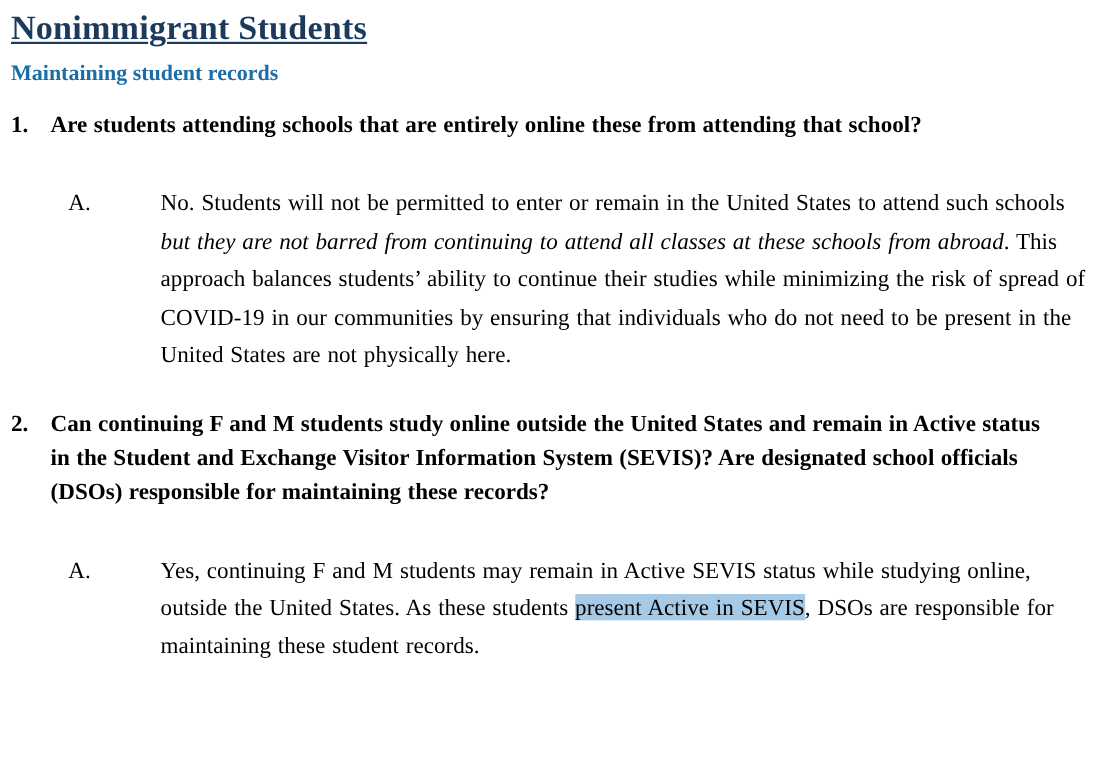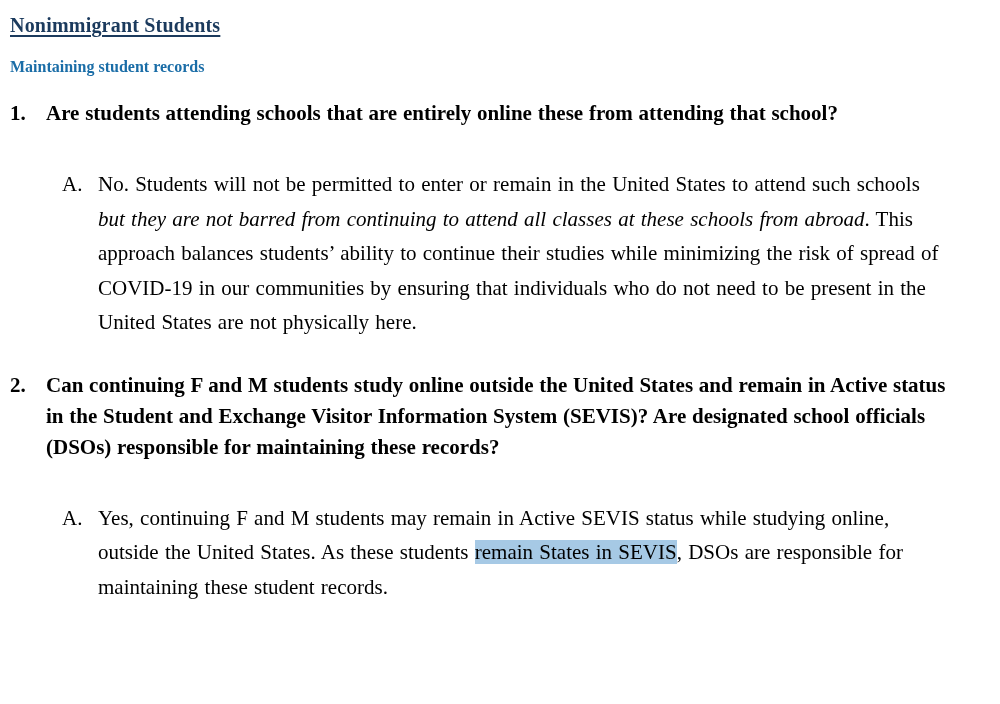--- a/index.html
+++ b/index.html
@@ -14,34 +14,34 @@
     width: 1000px;
     height: 704px;
     background: #ffffff;
     color: var(--text-color);
     font-family: "Liberation Serif", "DejaVu Serif", serif;
     padding: 8px 0 0 10px;
     overflow: hidden;
   }
   .page-title {
     margin: 0;
-    font-size: 20px;
+    font-size: 31px;
     font-weight: bold;
     line-height: 34px;
     letter-spacing: 0.2px;
     color: var(--title-color);
     text-decoration: underline;
     text-decoration-thickness: 2px;
     text-underline-offset: 3px;
     display: inline-block;
     font-family: Liberation Serif, serif;
   }
   .page-subtitle {
     margin: 12px 0 0 0;
-    font-size: 16px;
+    font-size: 20px;
     font-weight: bold;
     line-height: 26px;
     color: var(--subtitle-color);
   }
   .qa-list { margin-top: 18px; }
   .qa-item + .qa-item { margin-top: 30px; }
   .question {
     display: grid;
     grid-template-columns: 36px 1fr;
     font-weight: bold;
@@ -51,21 +51,21 @@
   .q-num { font-weight: bold; }
   .q-text { max-width: 900px; word-spacing: 0.5px; }
   .answer {
     display: grid;
     grid-template-columns: 36px 1fr;
     margin: 38px 0 0 52px;
     font-size: 21px;
     line-height: 34.5px;
   }
   .a-label { font-weight: normal; }
-  .a-text { max-width: 852px; word-spacing: 1px; }
+  .a-text { max-width: 852px; word-spacing: 1px; margin-left: 48px; }
   .seg-italic { font-style: italic; }
   .seg-highlight { background-color: var(--highlight-color); }
 </style>
 </head>
 <body>
 
 <main>
   <h1 class="page-title">Nonimmigrant Students</h1>
   <h2 class="page-subtitle">Maintaining student records</h2>
   <section class="qa-list" id="qa-list">
@@ -80,17 +80,17 @@
     </div>
   </div>
 
   <div class="qa-item">
     <div class="question">
       <span class="q-num">2.</span>
       <span class="q-text">Can continuing F and M students study online outside the United States and remain in Active status in the Student and Exchange Visitor Information System (SEVIS)? Are designated school officials (DSOs) responsible for maintaining these records?</span>
     </div>
     <div class="answer">
       <span class="a-label">A.</span>
-      <span class="a-text"><span>Yes, continuing F and M students may remain in Active SEVIS status while studying online, outside the United States. As these students </span><span class="seg-highlight">remain States in SEVIS</span><span>, DSOs are responsible for maintaining these student records.</span></span>
+      <span class="a-text"><span>Yes, continuing F and M students may remain in Active SEVIS status while studying online, outside the United States. As these students </span><span class="seg-highlight">present Active in SEVIS</span><span>, DSOs are responsible for maintaining these student records.</span></span>
     </div>
   </div>
 </section>
 </main>
 
 </body></html>

